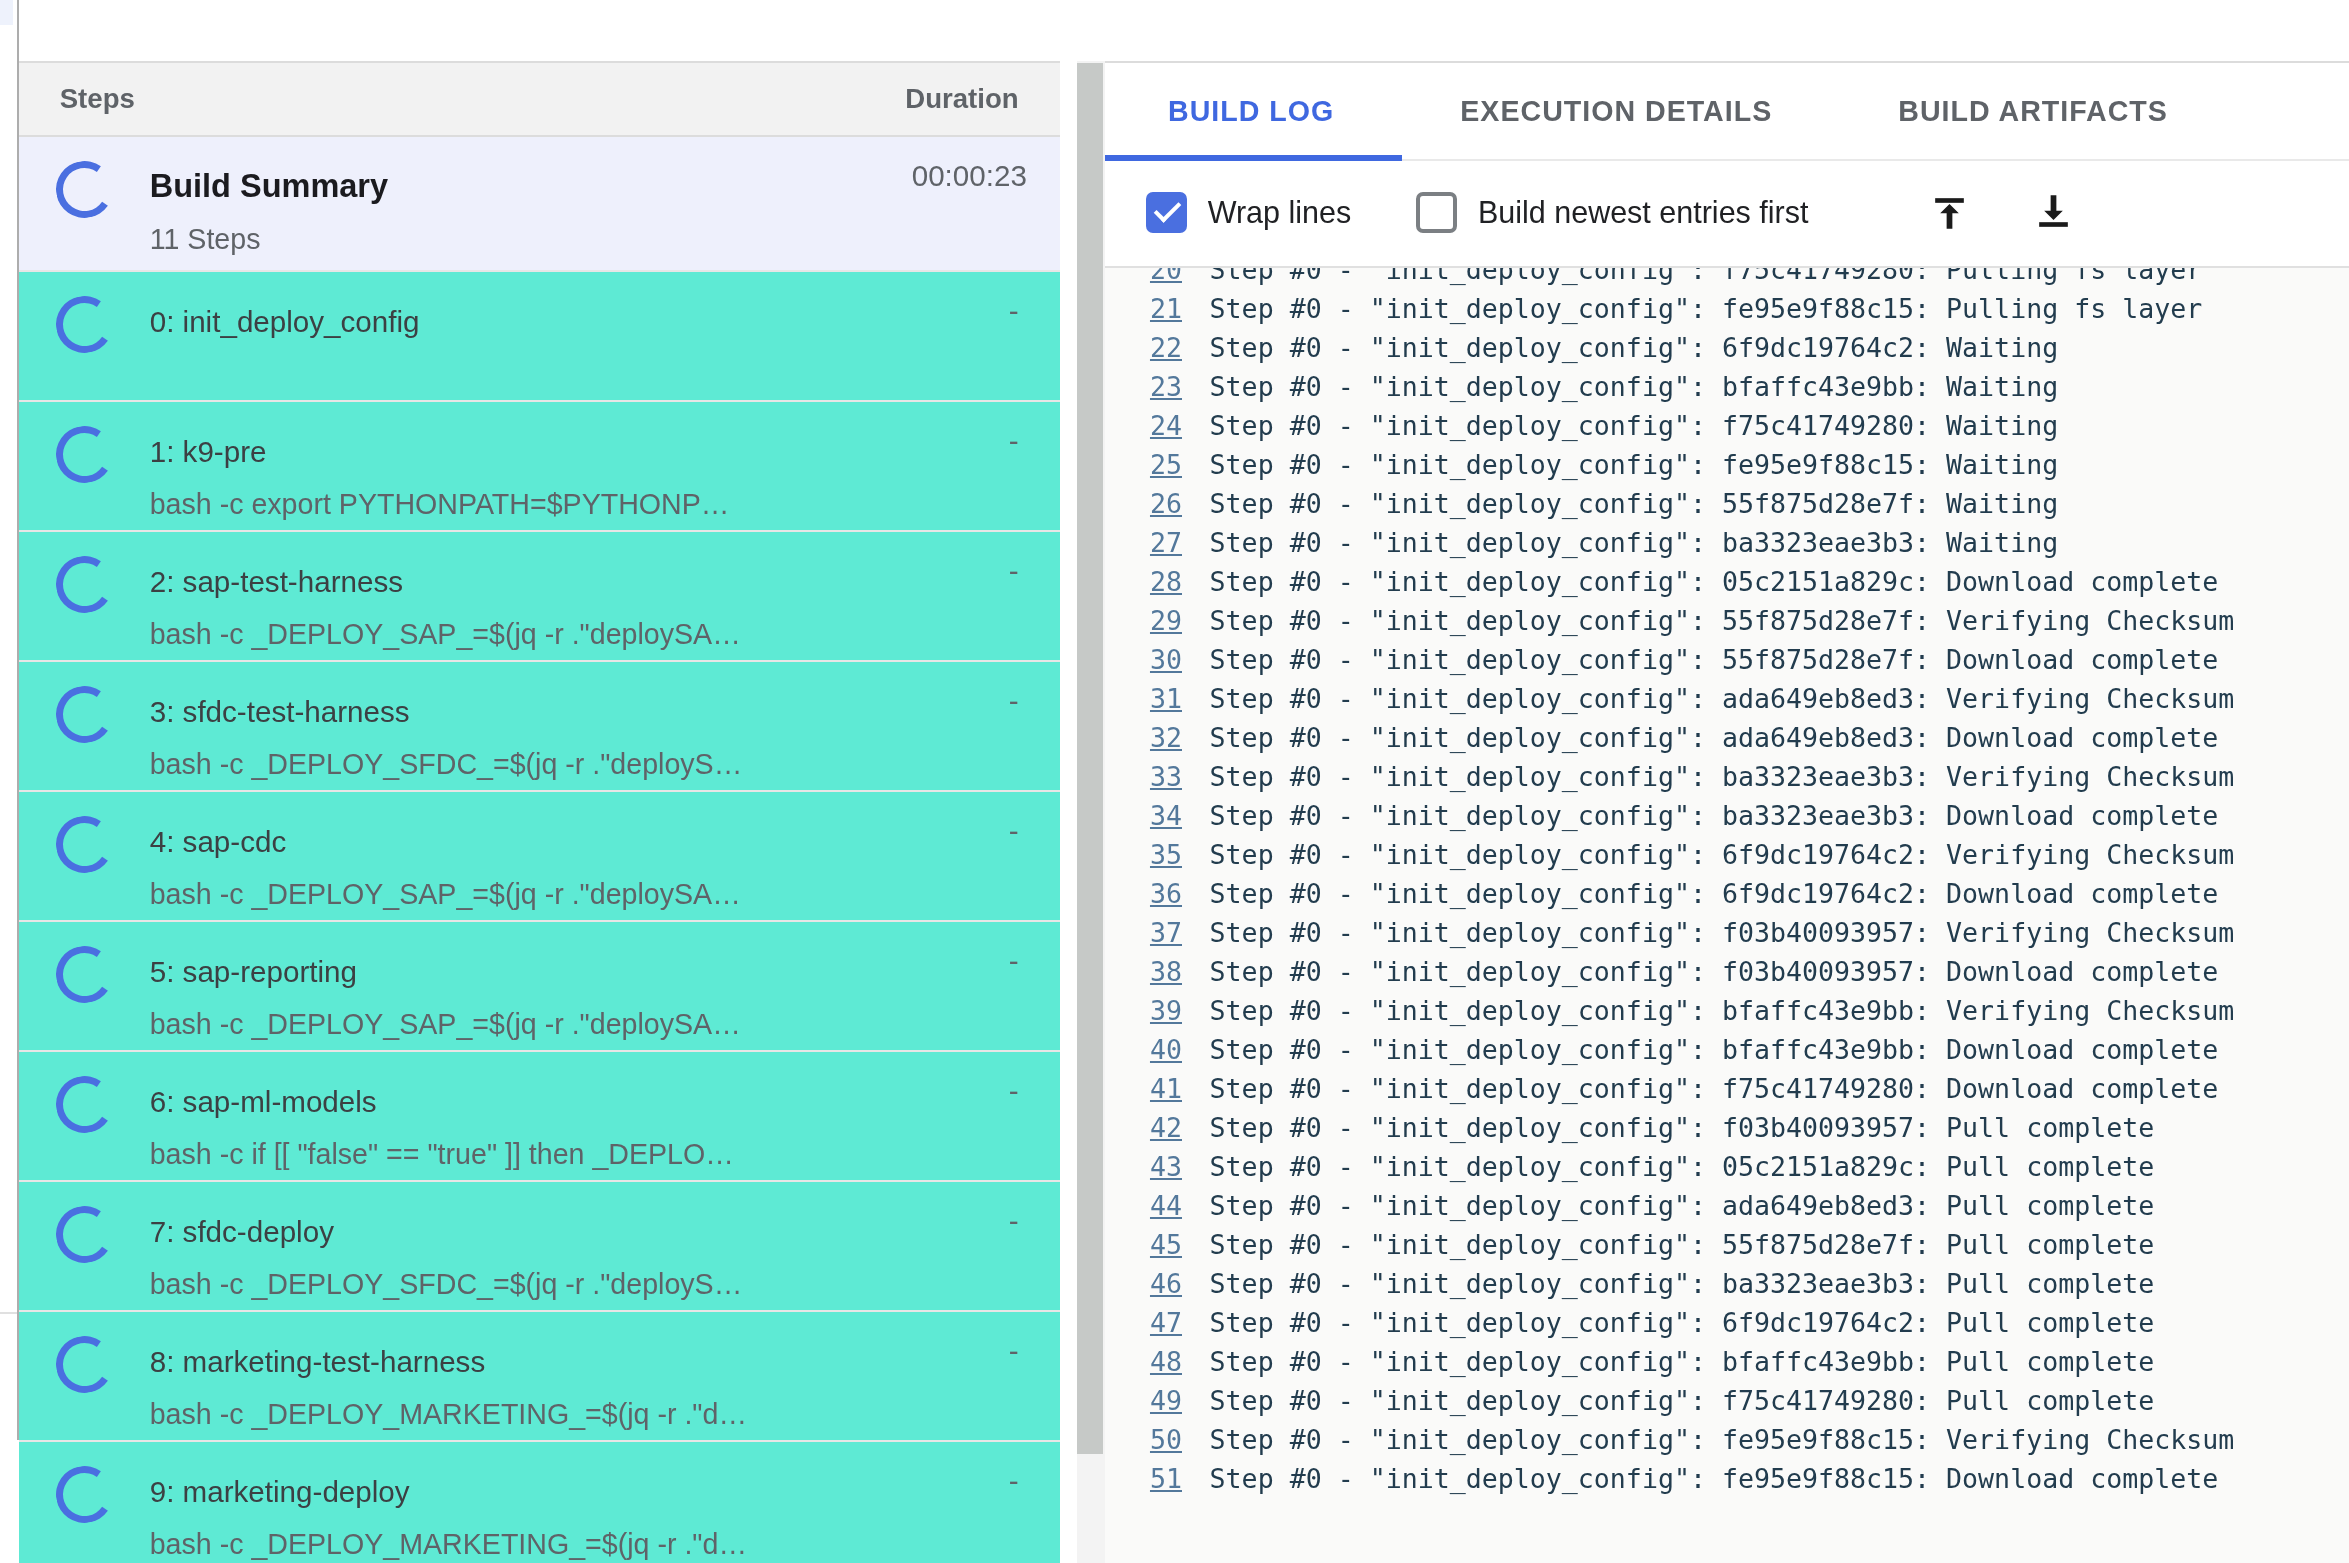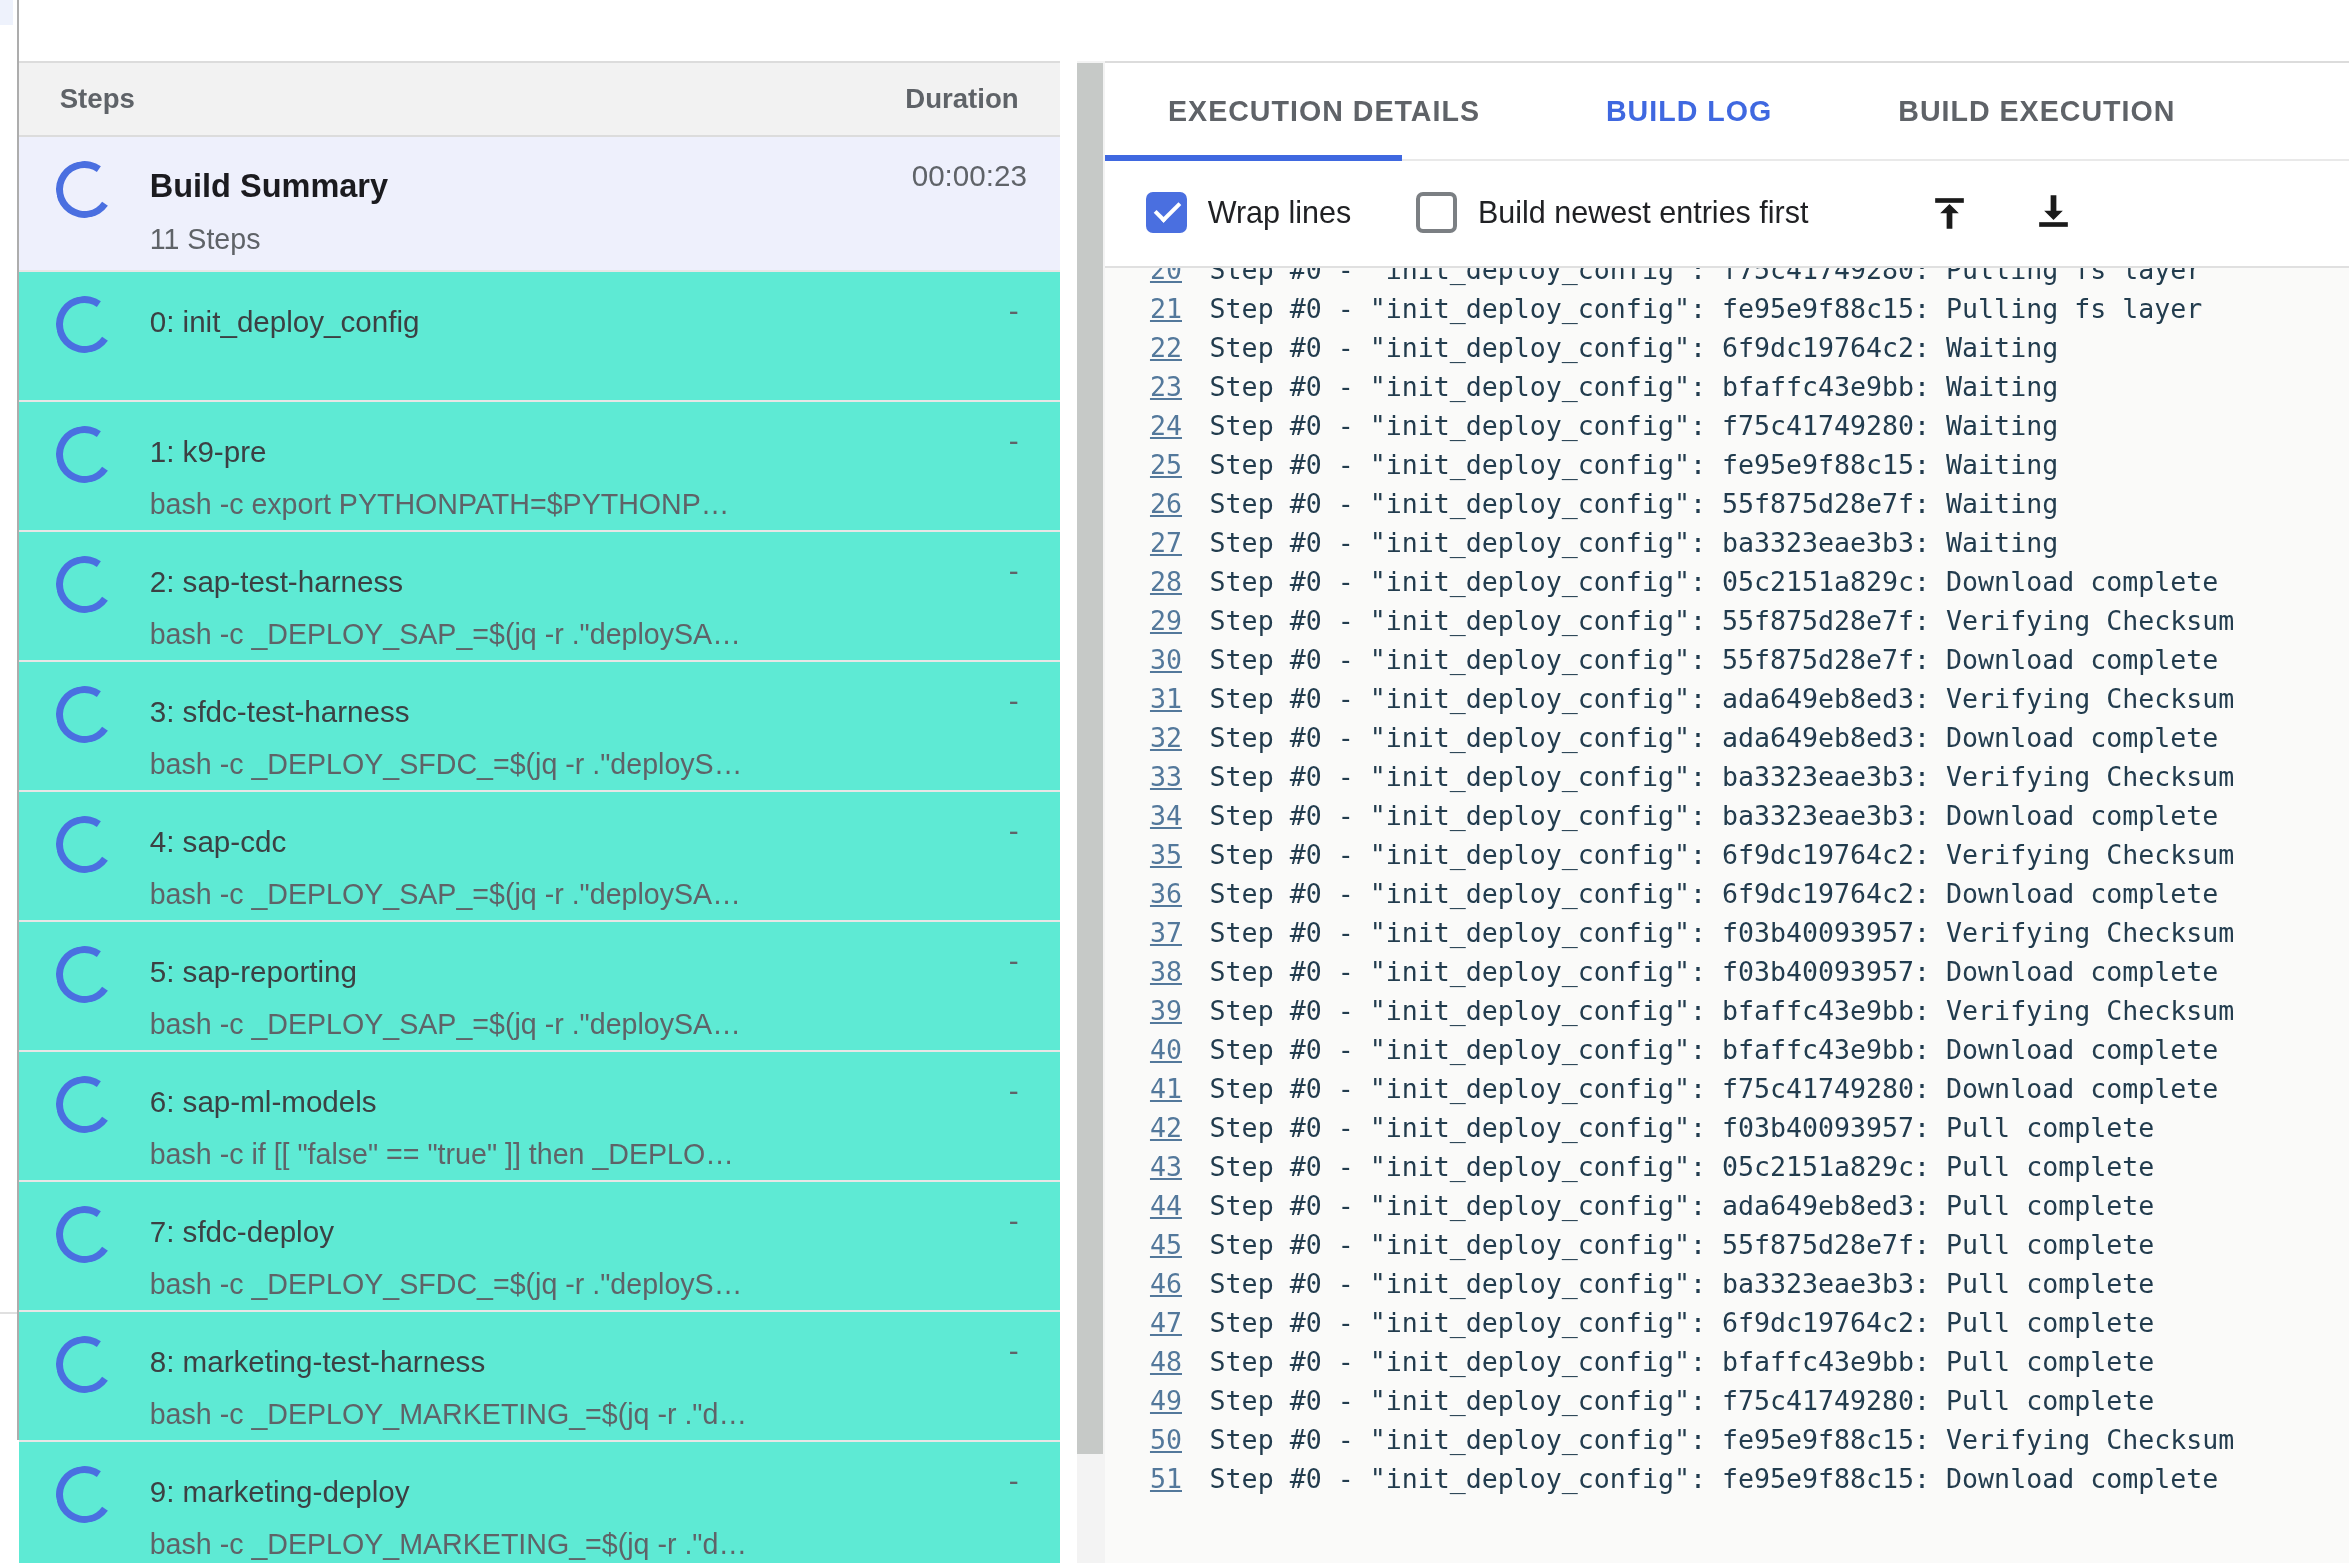--- a/index.html
+++ b/index.html
@@ -211,25 +211,25 @@
 
   <div class="v-scroll-track">
     <div class="v-scroll-thumb"></div>
   </div>
   <div class="resize-pill"></div>
 
   <section class="right-panel">
     <div class="tabbar">
       <div class="tab-underline"></div>
 
+    <div class="tab active">BUILD LOG</div>
+
     <div class="tab">EXECUTION DETAILS</div>
 
-    <div class="tab active">BUILD LOG</div>
-
-    <div class="tab">BUILD EXECUTION</div>
+    <div class="tab">BUILD ARTIFACTS</div>
   </div>
 
     <div class="controls">
       <div class="cb checked"></div>
       <span class="cb-label">Wrap lines</span>
       <div class="ctl-gap"></div>
       <div class="cb unchecked"></div>
       <span class="cb-label">Build newest entries first</span>
       <div class="ctl-gap" style="width:120px"></div>
       <div class="icon-btn">

